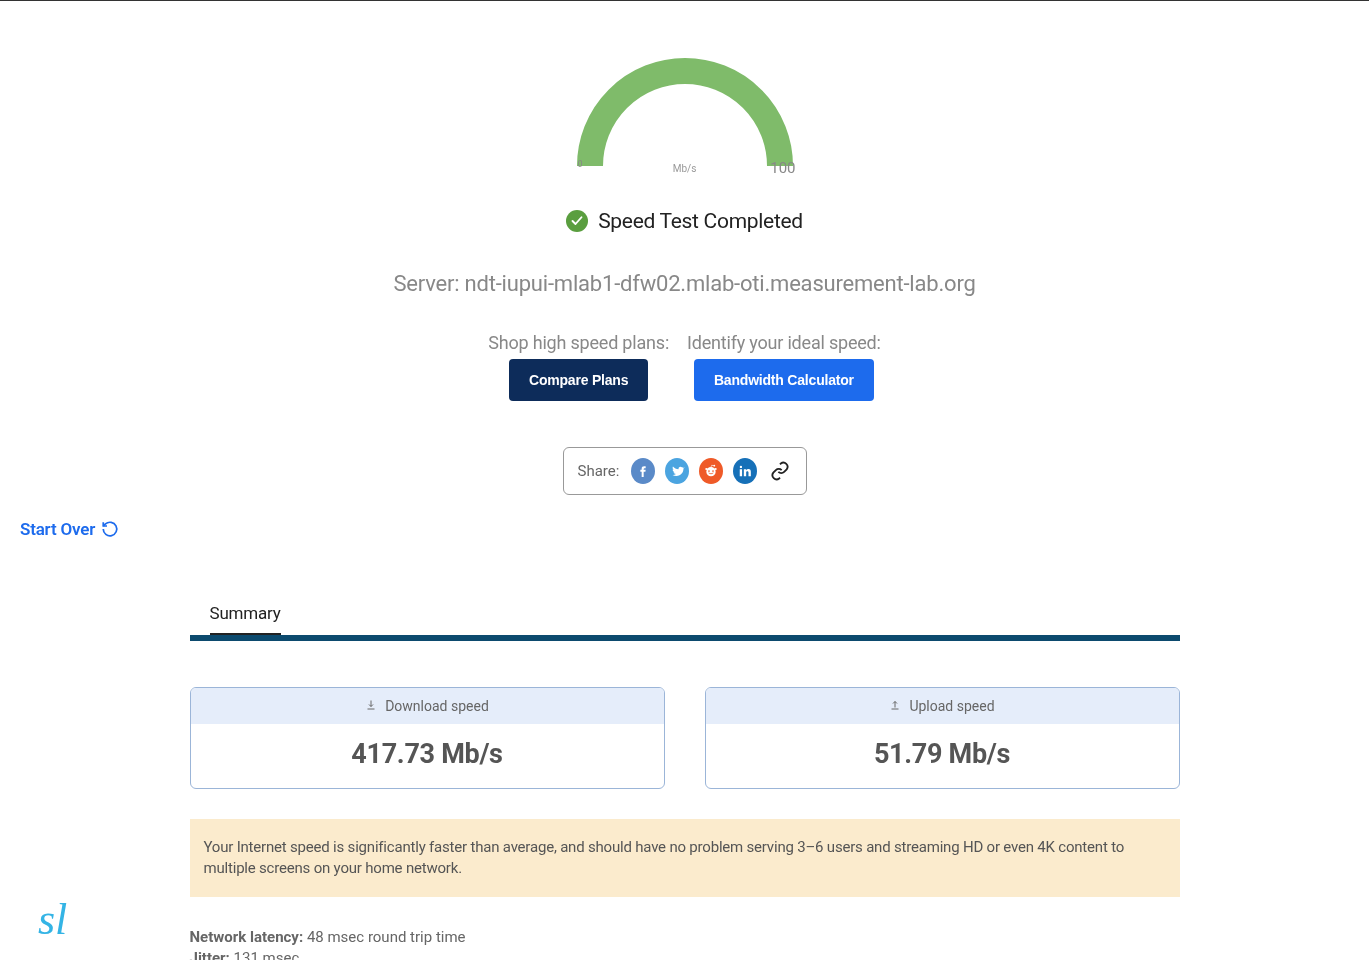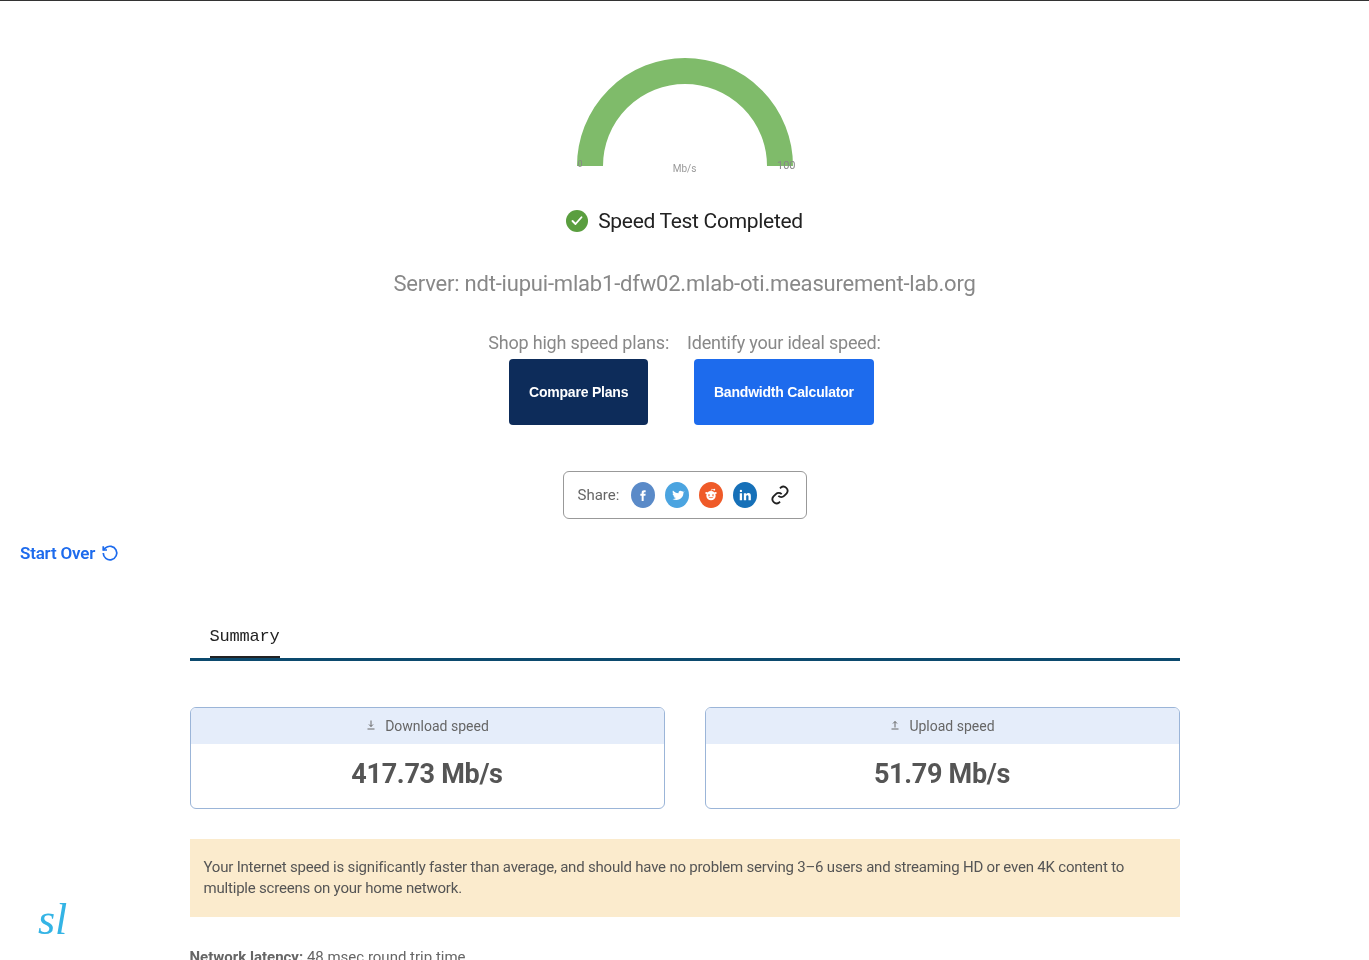--- a/index.html
+++ b/index.html
@@ -47,21 +47,21 @@
   position: absolute;
   top: 118px;
   left: 18px;
   font-size: 9px;
   color: #888;
 }
 .gauge-max {
   position: absolute;
   top: 118px;
   right: 14px;
-  font-size: 11px;
+  font-size: 15px;
   color: #888;
 }
 .status-row {
   display: flex;
   align-items: center;
   justify-content: center;
   gap: 10px;
   margin-top: 28px;
 }
 .check-circle {
@@ -96,21 +96,21 @@
   text-align: center;
 }
 .cta-label {
   font-size: 18px;
   color: #888;
   margin-bottom: 6px;
   letter-spacing: -0.2px;
 }
 .btn {
   border: none;
-  padding: 25px 20px;
+  padding: 13px 20px;
   border-radius: 4px;
   font-size: 14px;
   font-weight: 600;
   cursor: pointer;
   letter-spacing: -0.2px;
 }
 .btn-dark {
   background: #0d2c5a;
   color: #fff;
 }
@@ -168,23 +168,22 @@
   align-items: center;
   gap: 6px;
   cursor: pointer;
   letter-spacing: -0.2px;
 }
 .content-inner {
   width: 990px;
   margin: 56px auto 0;
 }
 .tabs {
-  border-bottom: 3px solid #0c4a6e;
+  border-bottom: 6px solid #0c4a6e;
   padding: 0 20px 0;
-  font-family: Liberation Mono, monospace;
 }
 .tab {
   display: inline-block;
   padding: 8px 0 10px;
   font-size: 17px;
   color: #222;
   border-bottom: 2px solid #222;
   cursor: pointer;
   letter-spacing: -0.2px;
 }

